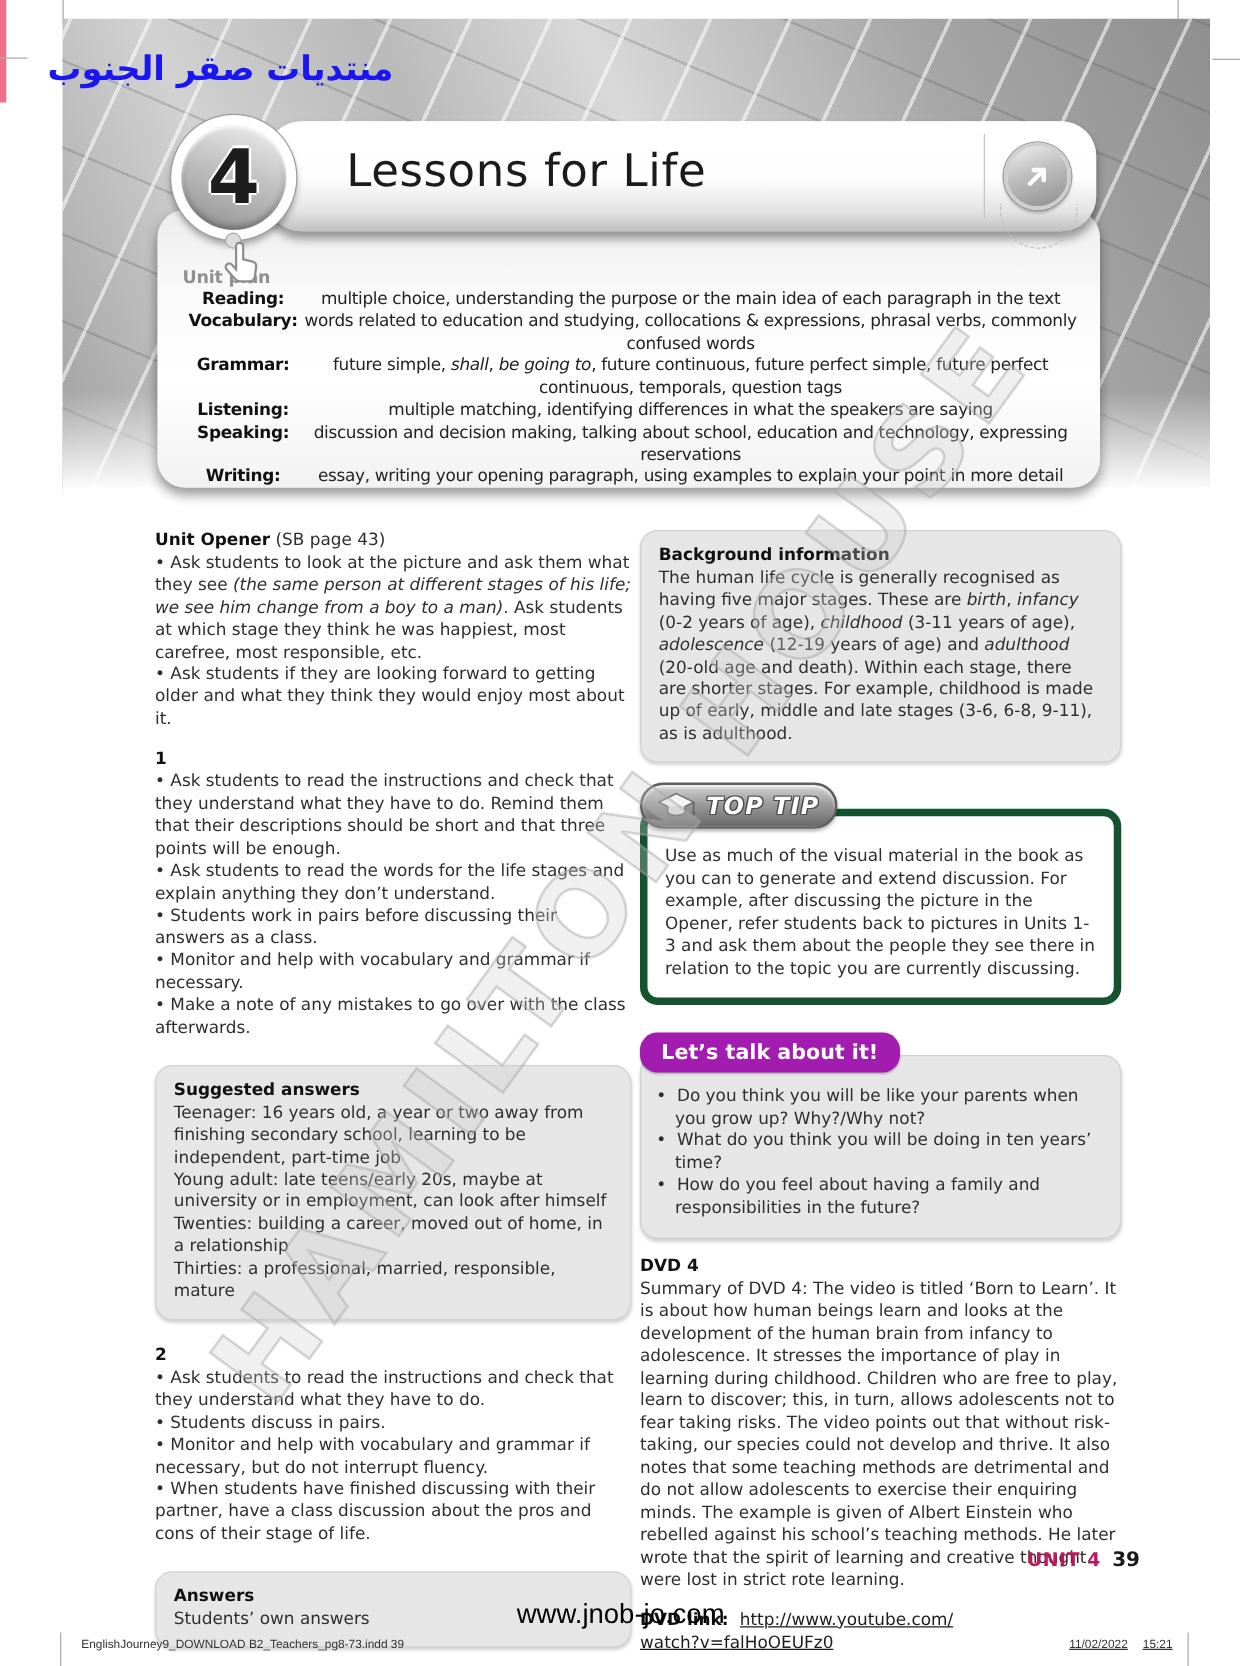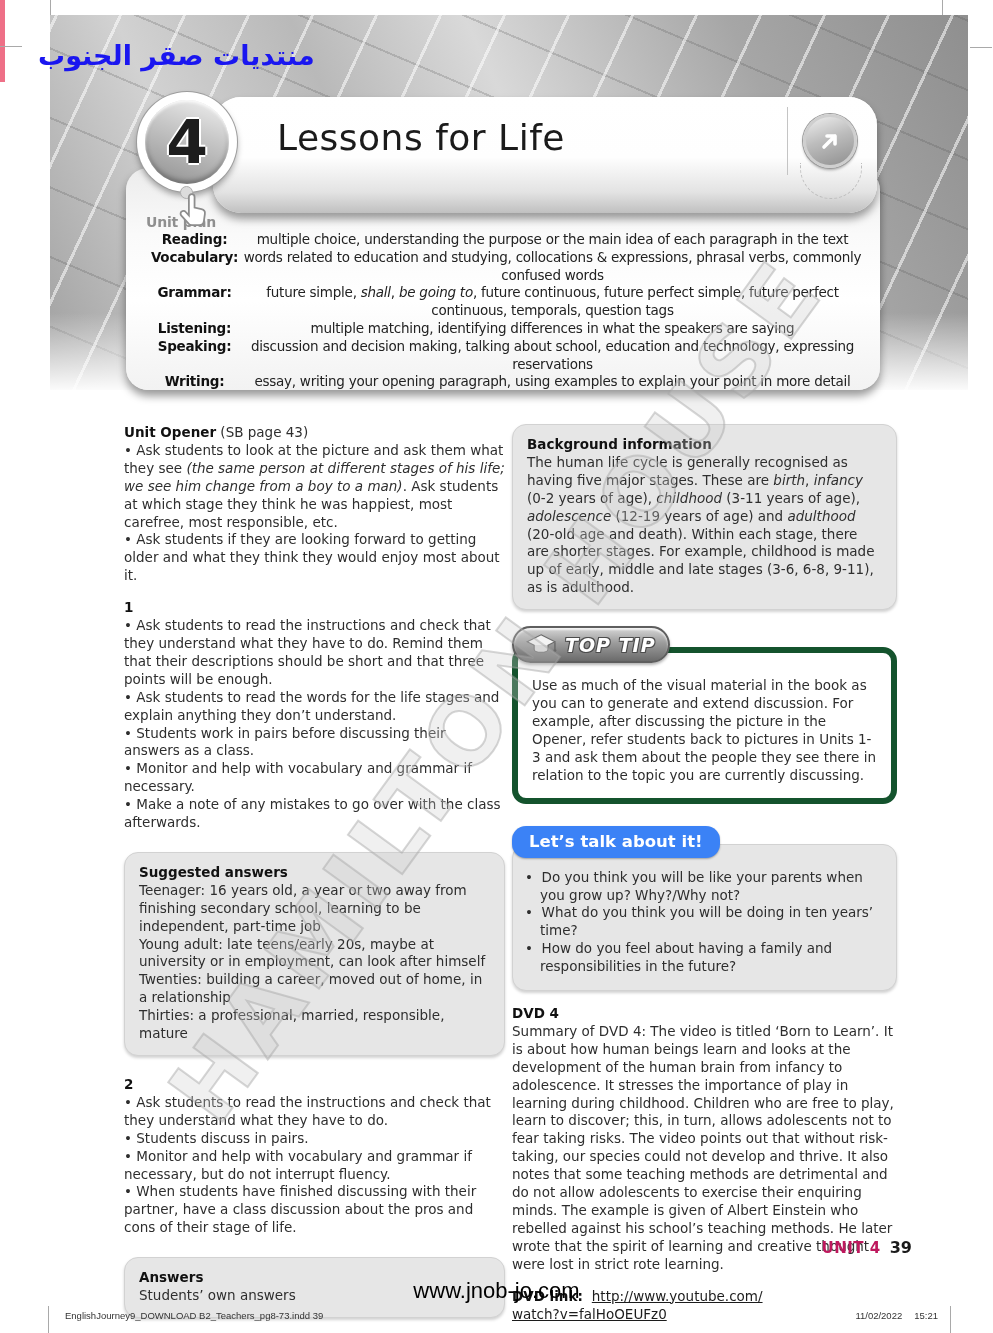--- a/index.html
+++ b/index.html
@@ -20,21 +20,21 @@
   .photo-banner { position:absolute; left:50px; top:15px; width:918px; height:382px;
     background:
       linear-gradient(to bottom, rgba(255,255,255,0) 78%, #ffffff 99%),
       repeating-linear-gradient(295deg, rgba(255,255,255,.55) 0 3px, rgba(255,255,255,0) 3px 58px),
       repeating-linear-gradient(23deg, rgba(80,80,80,.22) 0 2px, rgba(255,255,255,0) 2px 64px),
       linear-gradient(245deg, #8f8f8f 0%, #a6a6a6 22%, #d9d9d9 46%, #b9b9b9 62%, #d2d2d2 78%, #9e9e9e 100%);
   }
   .sheet { position:absolute; left:50px; top:390px; width:918px; height:870px; background:#fff; }
 
   
-  .title-bar { position:absolute; left:213px; top:97px; width:664px; height:116px;
+  .title-bar { position:absolute; left:213px; top:97px; width:664px; height:88px;
     border-radius:28px; z-index:3;
     background:linear-gradient(180deg,#ffffff 0%, #fefefe 52%, #e3e3e3 82%, #c0c0c0 100%);
     box-shadow:0 6px 8px rgba(0,0,0,.38), 0 1px 0 #fff inset; }
   .title-bar h1 { position:absolute; left:64px; top:20px; font-size:36px; font-weight:400;
     color:#1b1b1b; letter-spacing:0.5px; }
   .bar-sep { position:absolute; left:574px; top:10px; width:1px; height:68px; background:#c4c4c4; }
   .arrow-btn { position:absolute; left:590px; top:17px; width:54px; height:54px; border-radius:50%;
     background:linear-gradient(160deg,#efefef 0%, #bdbdbd 45%, #8f8f8f 100%);
     border:3px solid #cfcfcf; box-shadow:0 0 0 1px #9a9a9a, 0 2px 3px rgba(0,0,0,.35);
     display:flex; align-items:center; justify-content:center; cursor:pointer; }
@@ -82,21 +82,21 @@
   .toptip-badge { position:relative; z-index:2; width:158px; height:37px; border-radius:20px;
     background:linear-gradient(180deg,#d6d6d6 0%, #9c9c9c 45%, #6b6b6b 100%);
     border:2px solid #5e5e5e; box-shadow:inset 0 2px 2px rgba(255,255,255,.7), 0 2px 3px rgba(0,0,0,.3);
     display:flex; align-items:center; gap:7px; padding:0 12px; }
   .toptip-badge span { font-size:19px; font-weight:bold; font-style:italic; color:#fff; letter-spacing:1px;
     text-shadow:1px 1px 0 #4c4c4c, -1px -1px 0 #4c4c4c, 1px -1px 0 #4c4c4c, -1px 1px 0 #4c4c4c; }
   .toptip-box { background:#fff; border:6px solid #14532d; border-radius:14px;
     margin-top:-16px; padding:24px 14px 13px 14px; }
 
   .talk-wrap { margin-top:22px; position:relative; }
-  .talk-tab { position:relative; z-index:2; display:inline-block; background:#3b82f6; color:#fff;
+  .talk-tab { position:relative; z-index:2; display:inline-block; background:#a21caf; color:#fff;
     font-size:16.5px; font-weight:bold; border-radius:14px; padding:6px 17px 7px 17px;
     box-shadow:0 1px 2px rgba(0,0,0,.3); }
   .talk-box { background:#e6e6e6; border:1px solid #d2d2d2; border-radius:14px;
     margin-top:-14px; padding:24px 12px 14px 12px; box-shadow:0 2px 3px rgba(0,0,0,.18); }
   .talk-box li { list-style:none; padding-left:15px; text-indent:-15px; }
   .talk-box li::before { content:"\2022\00a0\00a0"; }
 
   .lnk { text-decoration:underline; color:#1c1c1c; cursor:pointer; }
 
   
@@ -107,21 +107,21 @@
 
   
   .unit-footer { position:absolute; right:81px; top:1238px; z-index:2; }
   .unit-footer .ulabel { font-size:15px; font-weight:bold; color:#be185d; letter-spacing:0.5px; }
   .unit-footer .pnum { font-size:16px; font-weight:bold; color:#1a1a1a; margin-left:9px; }
   .site-url { position:absolute; left:0; width:993px; top:1278px; text-align:center;
     font-family:"Liberation Sans", sans-serif; font-size:22px; color:#000; z-index:2; }
   .print-meta { position:absolute; left:0; top:1310px; width:993px; z-index:2;
     font-family:"Liberation Sans", sans-serif; font-size:9.5px; color:#333; }
   .print-meta .fname { position:absolute; left:65px; }
-  .print-meta .pdate { position:absolute; right:55px; }
+  .print-meta .pdate { position:absolute; right:55px;text-decoration:underline; }
   .print-meta .ptime { margin-left:12px; }
 </style>
 </head>
 <body>
 
 <div class="page">
 
   <div class="pink-strip"></div>
   <div class="crop v" style="left:50px; top:0;"></div>
   <div class="crop h" style="left:0; top:46px;"></div>

